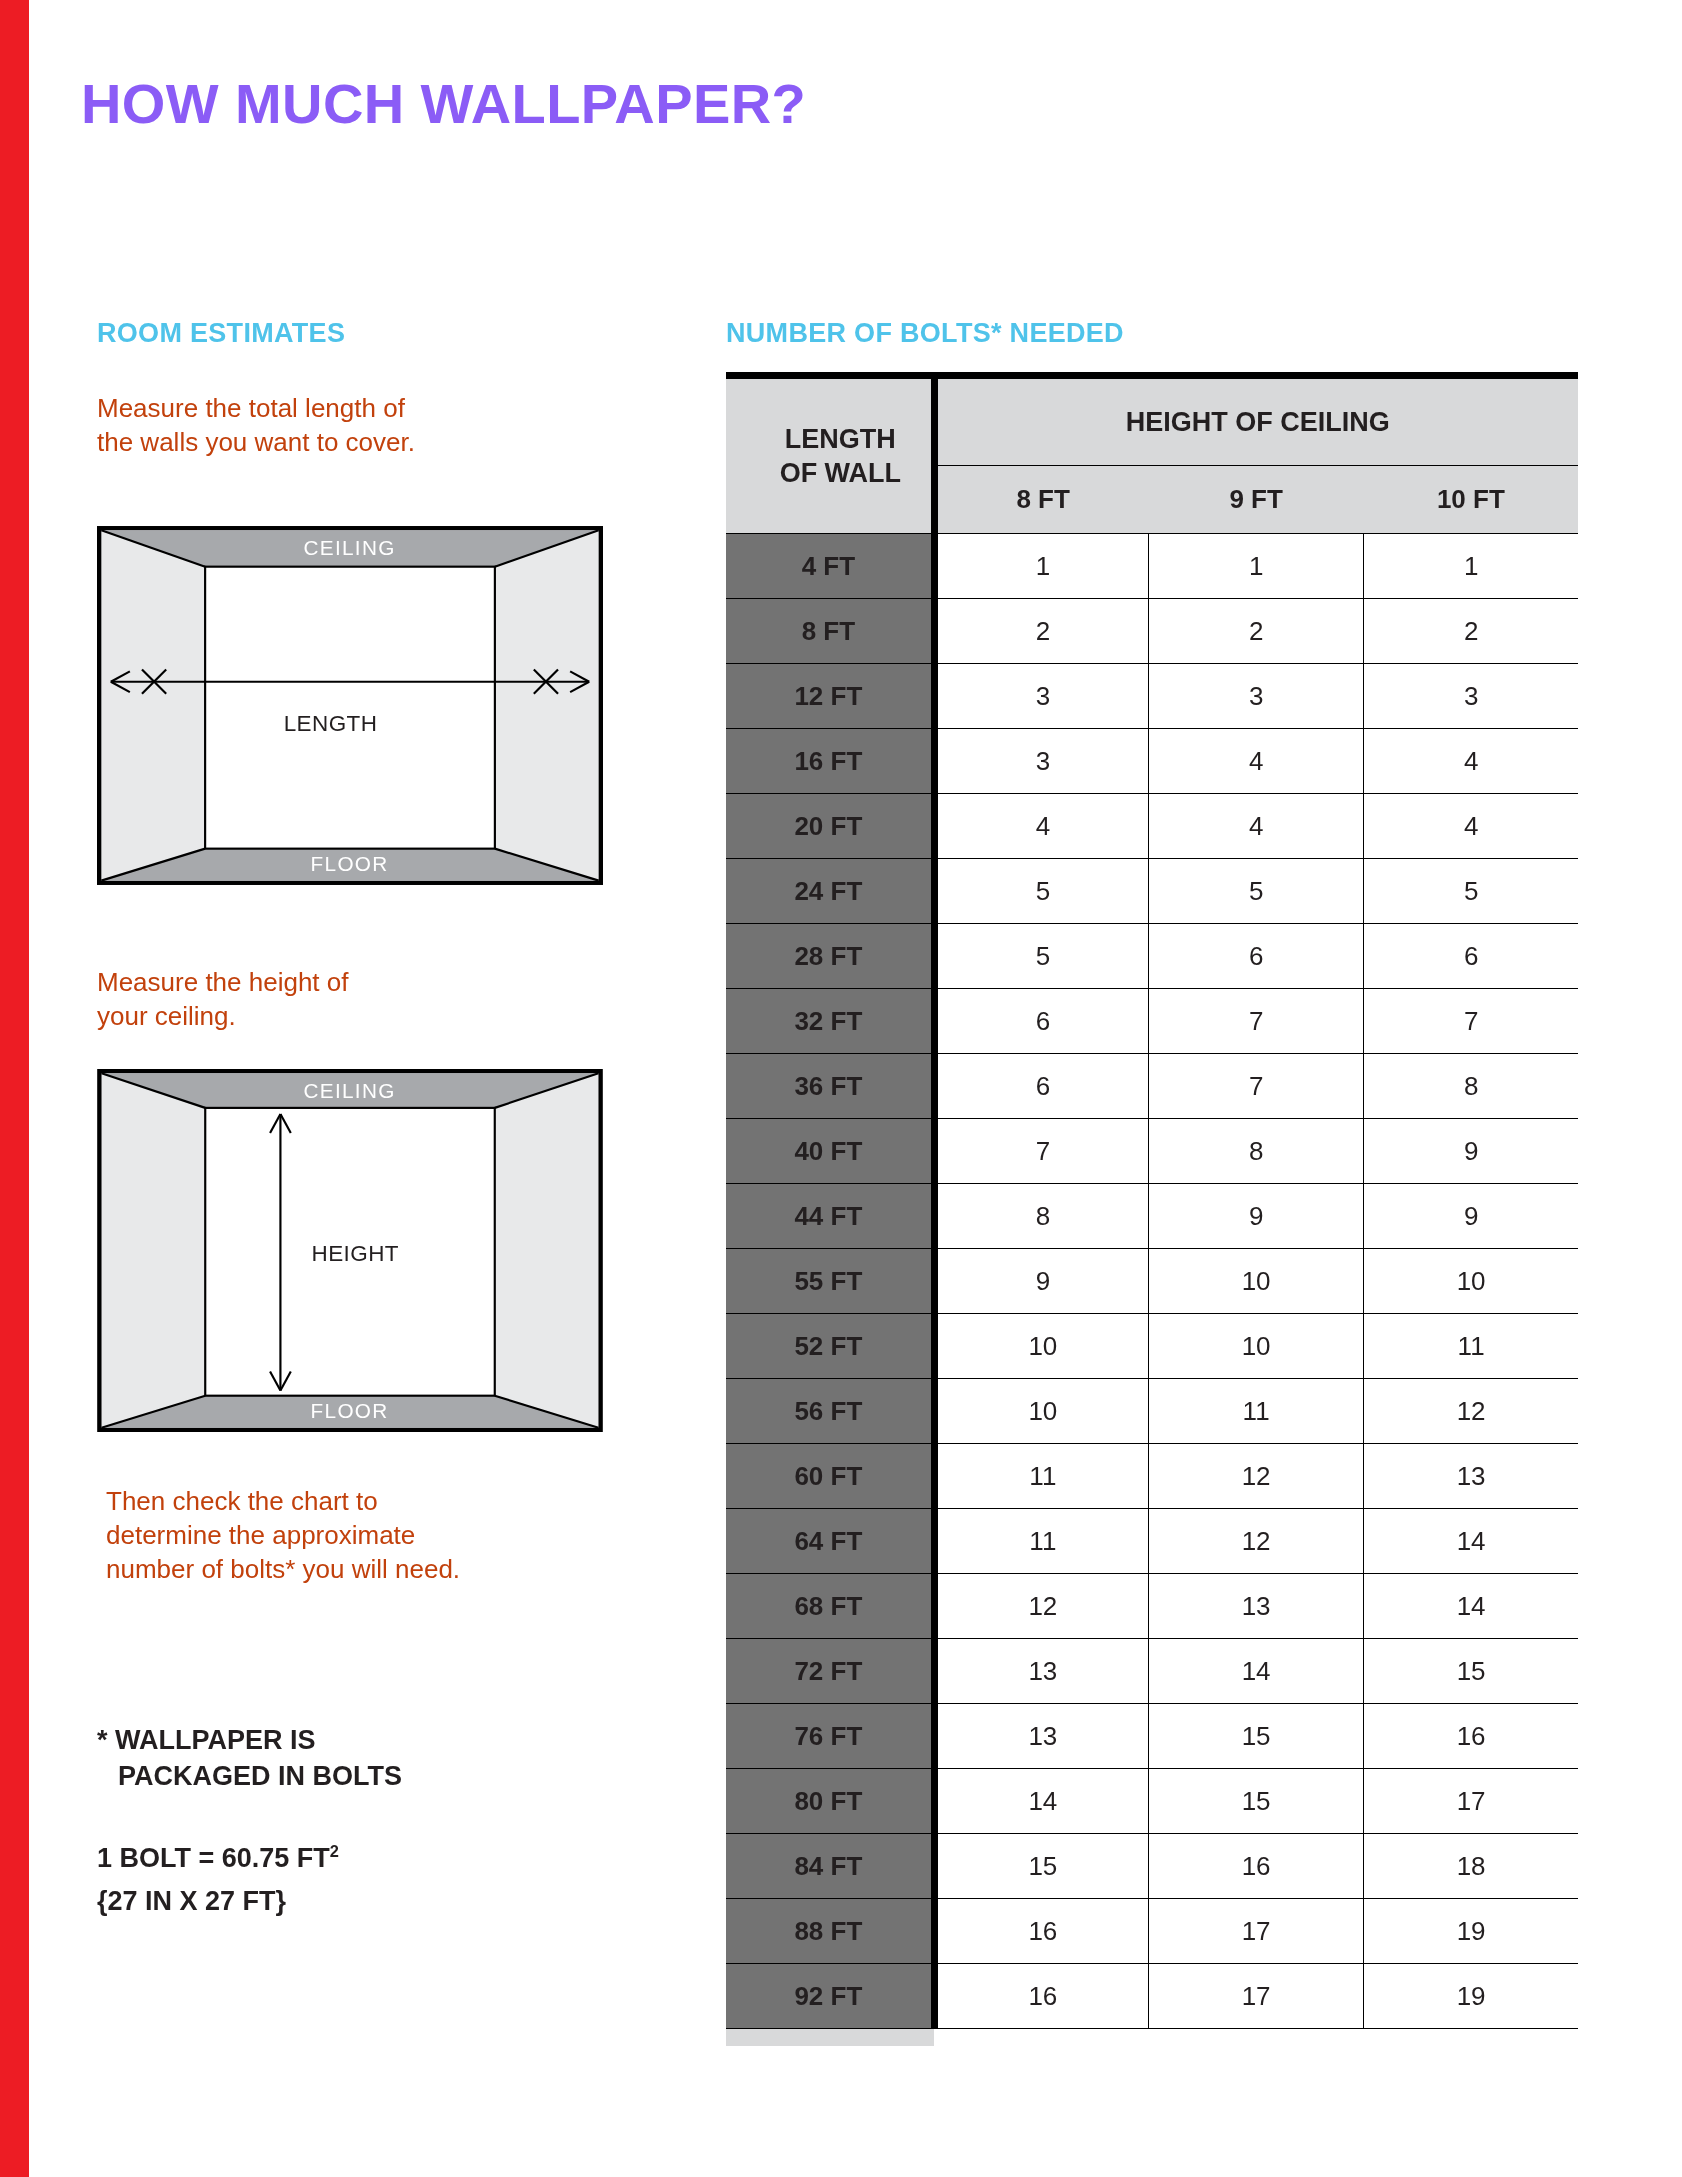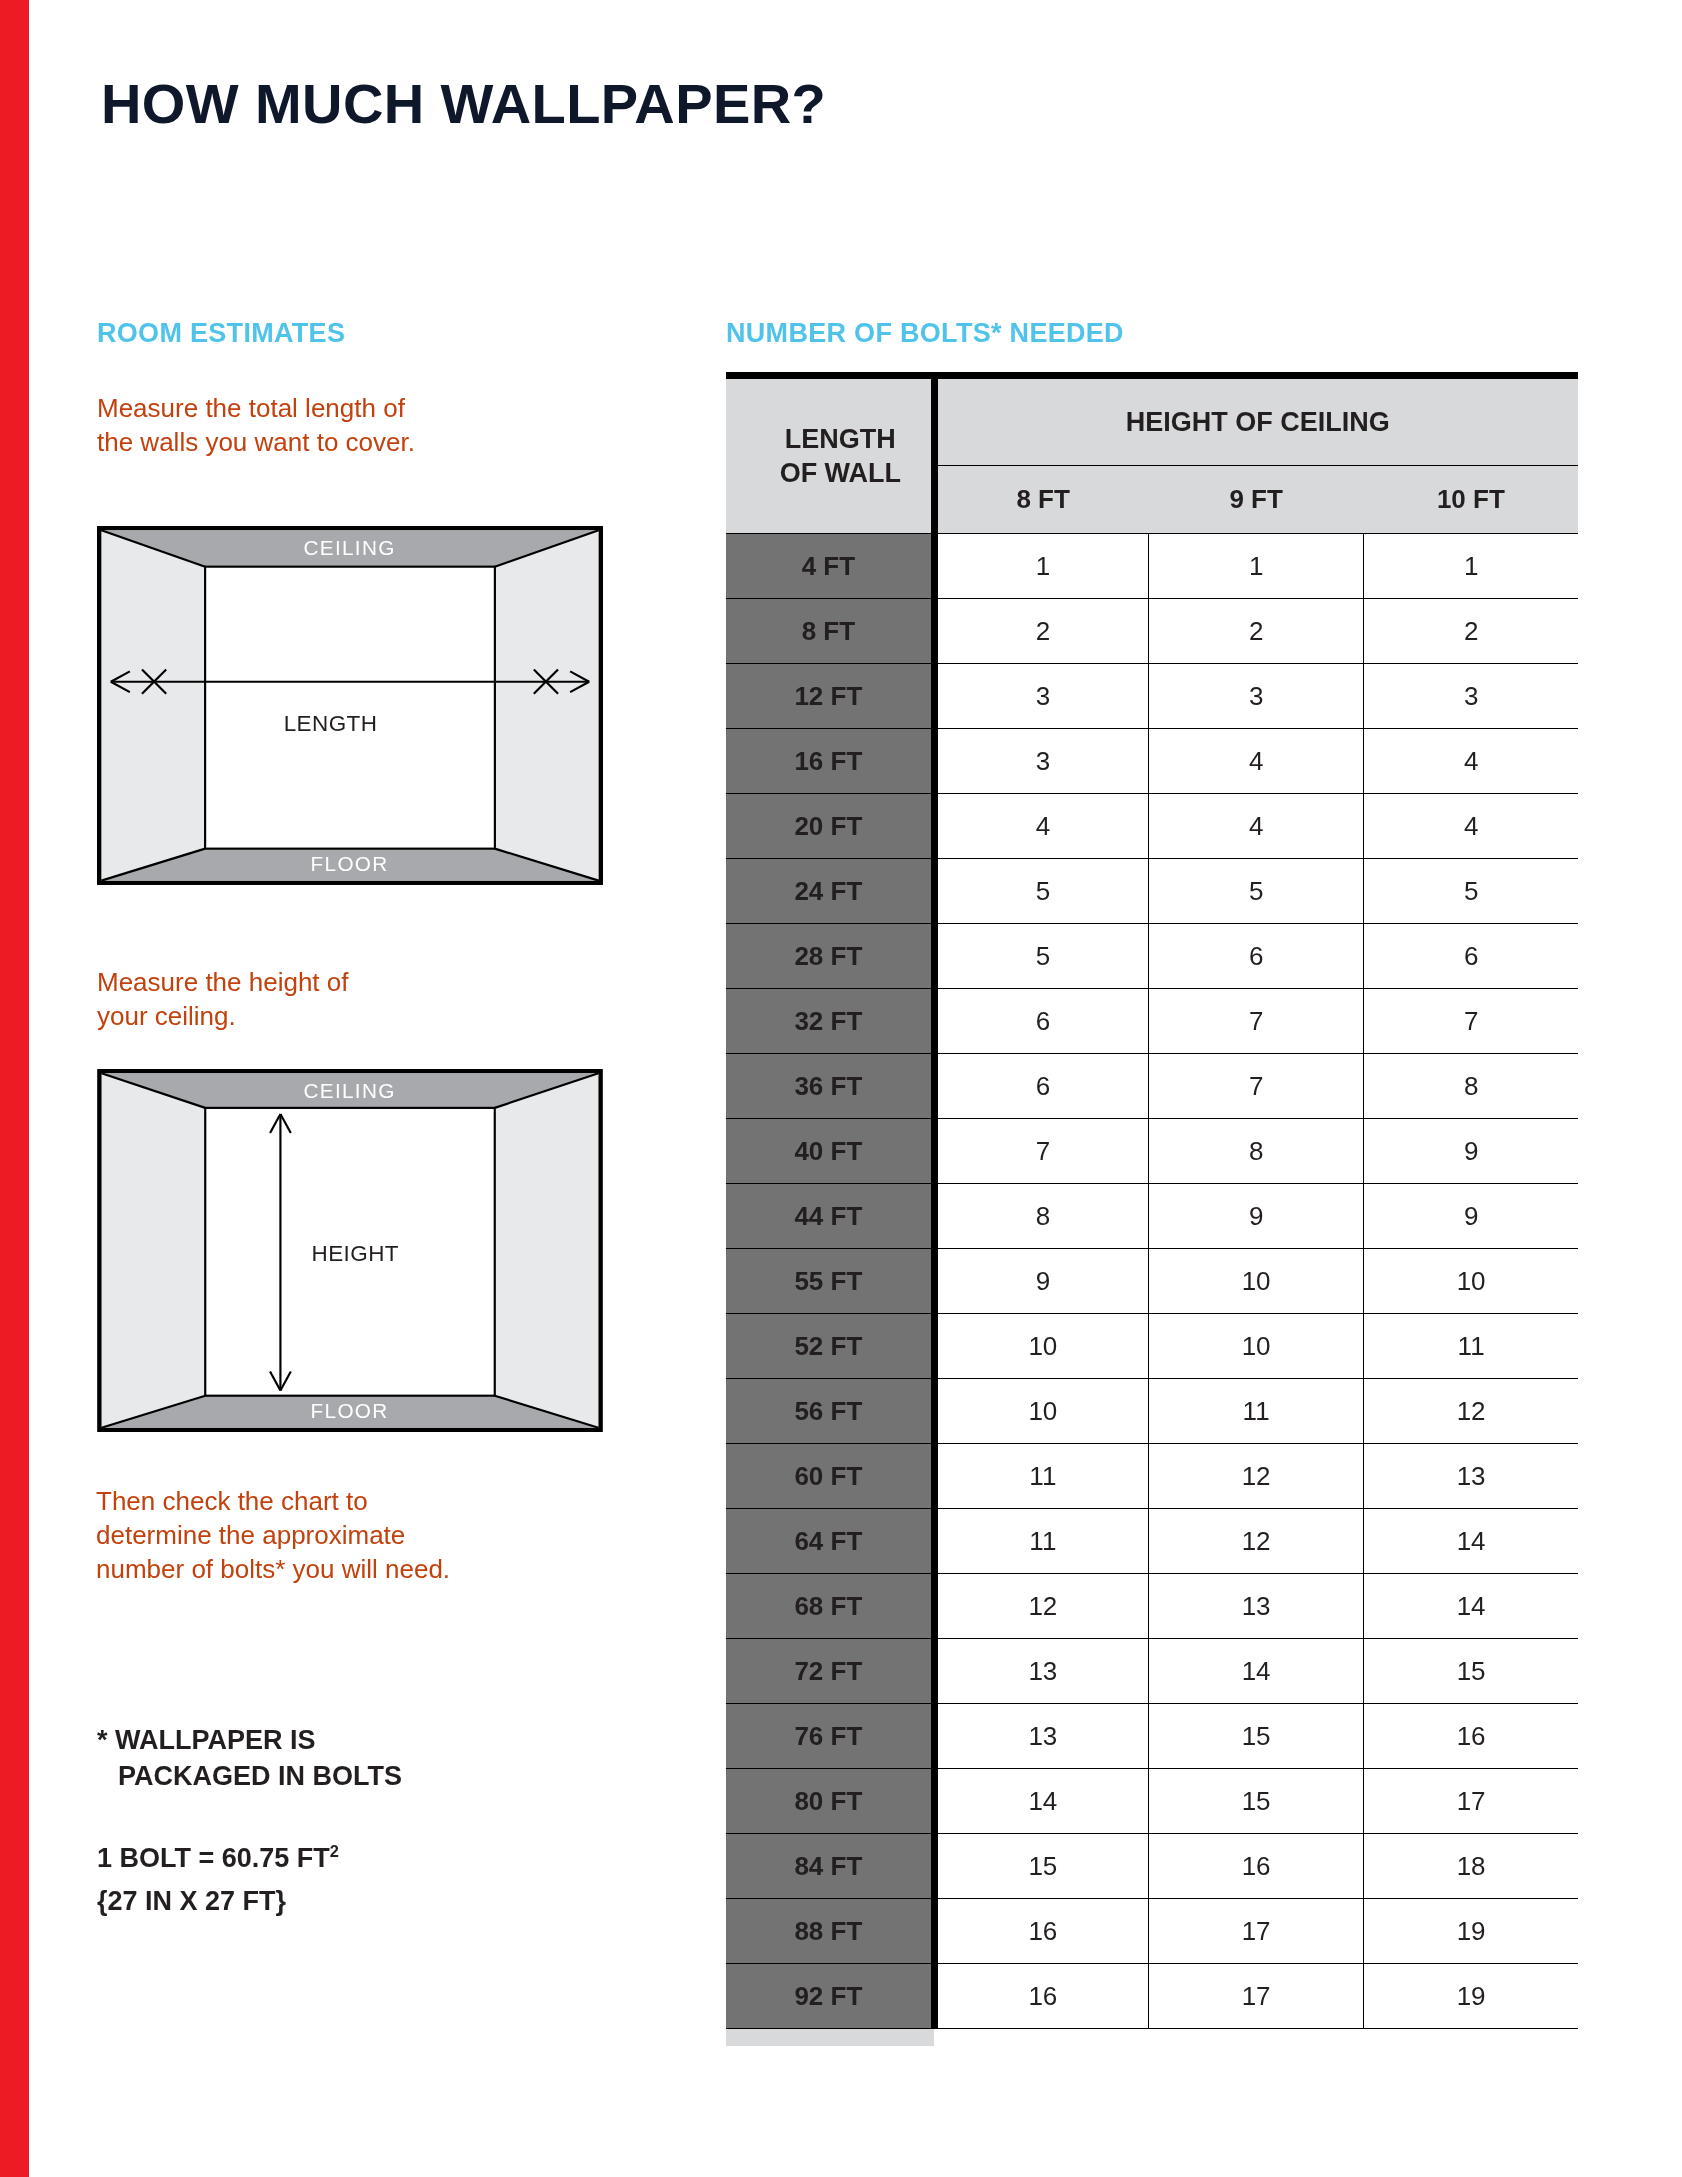--- a/index.html
+++ b/index.html
@@ -3,31 +3,31 @@
 <meta charset="utf-8">
 <style>
   * { margin:0; padding:0; box-sizing:border-box; }
   html, body { background:#ffffff; }
   body {
     width:1683px; height:2177px; position:relative; overflow:hidden;
     font-family:"Liberation Sans", sans-serif; color:#231F20;
   }
   .stripe { position:absolute; left:0; top:0; width:29px; height:2177px; background:#ED1C24; }
   .title {
-    position:absolute; left:101px; top:71px;
-    font-size:56px; font-weight:bold; color:#0f172a; letter-spacing:0.4px;
+    position:absolute; left:81px; top:71px;
+    font-size:56px; font-weight:bold; color:#8b5cf6; letter-spacing:0.4px;
   }
   .blue-heading { font-size:27px; font-weight:bold; color:#4FC3EA; letter-spacing:0.3px; }
   #room-heading  { position:absolute; left:97px; top:318px; }
   #table-heading { position:absolute; left:726px; top:318px; width:852px; text-align:left; }
 
   .body-text { position:absolute; font-size:26px; line-height:34px; color:#c2410c; }
   #p1 { left:97px; top:391px; }
   #p2 { left:97px; top:938px;margin-top:27px; }
-  #p3 { left:96px; top:1484px; }
+  #p3 { left:106px; top:1484px; }
 
   .diagram { position:absolute; left:97px; display:block; }
   #d1 { top:526px;  width:506px; height:359px; }
   #d2 { top:1069px; width:506px; height:363px; }
   .diagram text { font-family:"Liberation Sans", sans-serif; }
   .band-label { fill:#ffffff; font-size:24px; letter-spacing:1.5px; }
   .dim-label  { fill:#231F20; font-size:26px; letter-spacing:0.5px; }
   .ink { stroke:#000000; stroke-width:2.5; fill:none; }
 
   .footnote { position:absolute; left:97px; top:1722px; font-size:27px; font-weight:bold; line-height:36px; }

